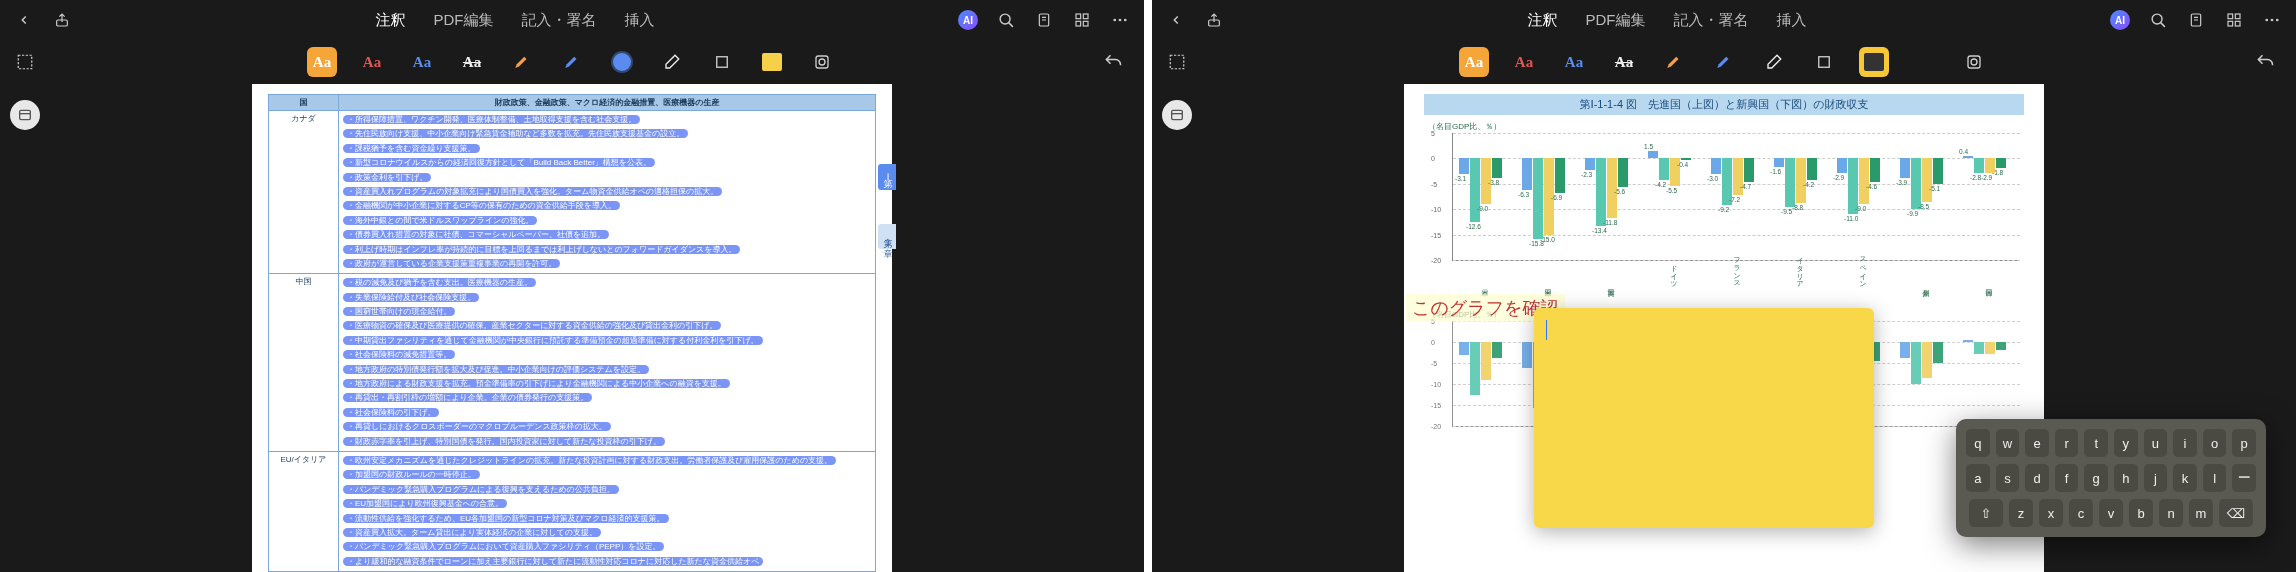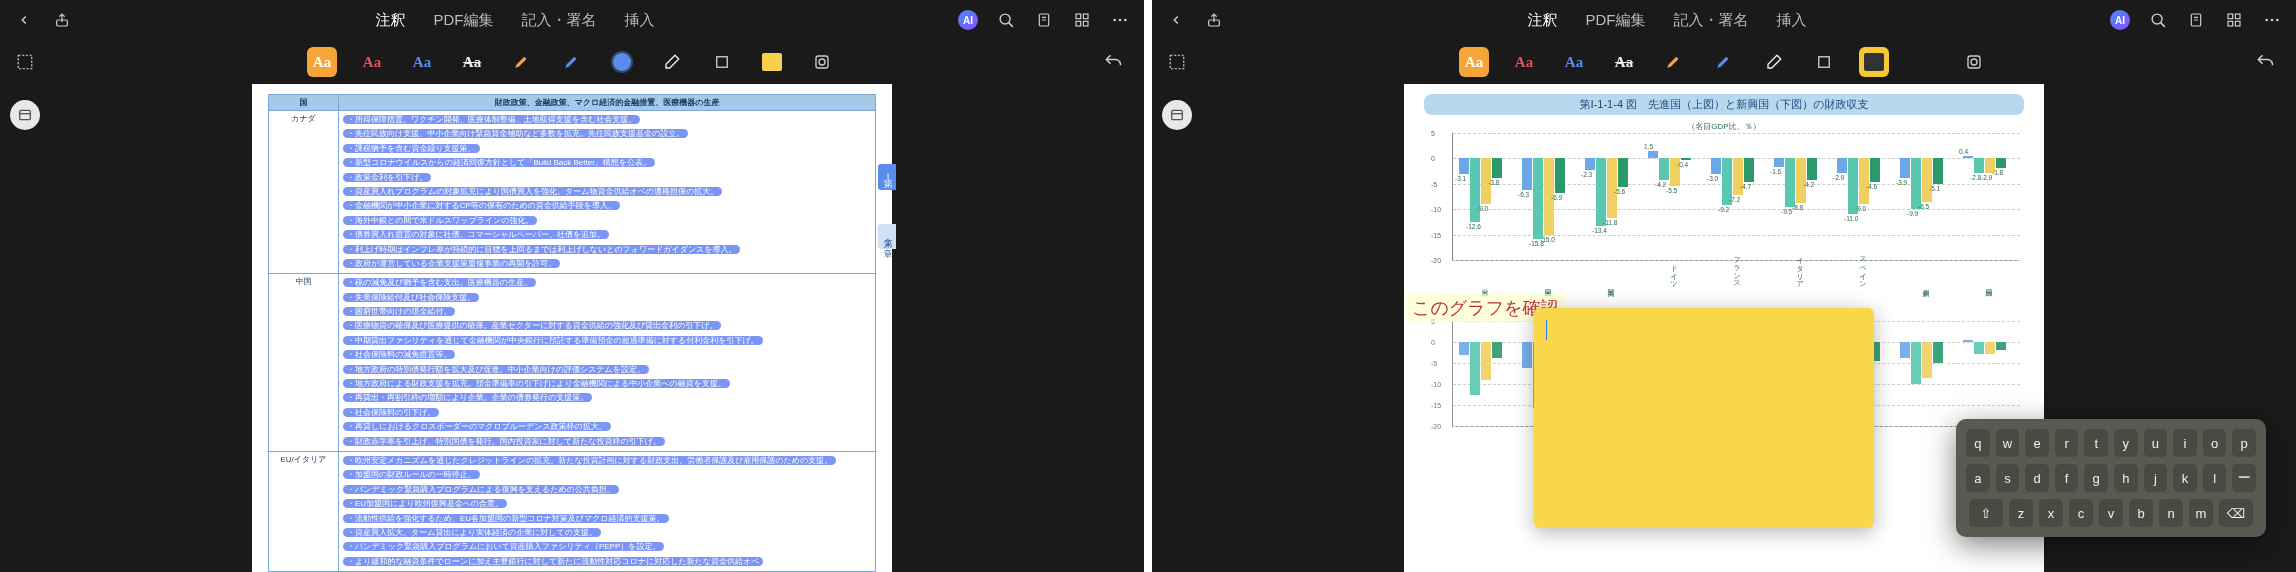--- a/index.html
+++ b/index.html
@@ -202,33 +202,31 @@
     position: relative;
     padding: 10px 20px;
   }
   .chart-title {
     background: #b8d8f0;
     color: #1a4a7a;
     text-align: center;
     font-size: 11px;
     padding: 3px 0;
     font-weight: 500;
-    border-radius: 8px;
   }
   .chart-box {
     margin-top: 4px;
     height: 170px;
     position: relative;
     border: none;
   }
   .chart-sub {
     font-size: 8px;
     color: #2a6a4a;
     padding: 2px 4px;
-    text-align: center;
   }
   .bars-area {
     position: absolute;
     left: 28px; right: 4px; top: 14px; bottom: 28px;
     border-left: 1px solid #888;
     border-bottom: 1px solid #888;
     display: flex;
   }
   .grid-line {
     position: absolute;

